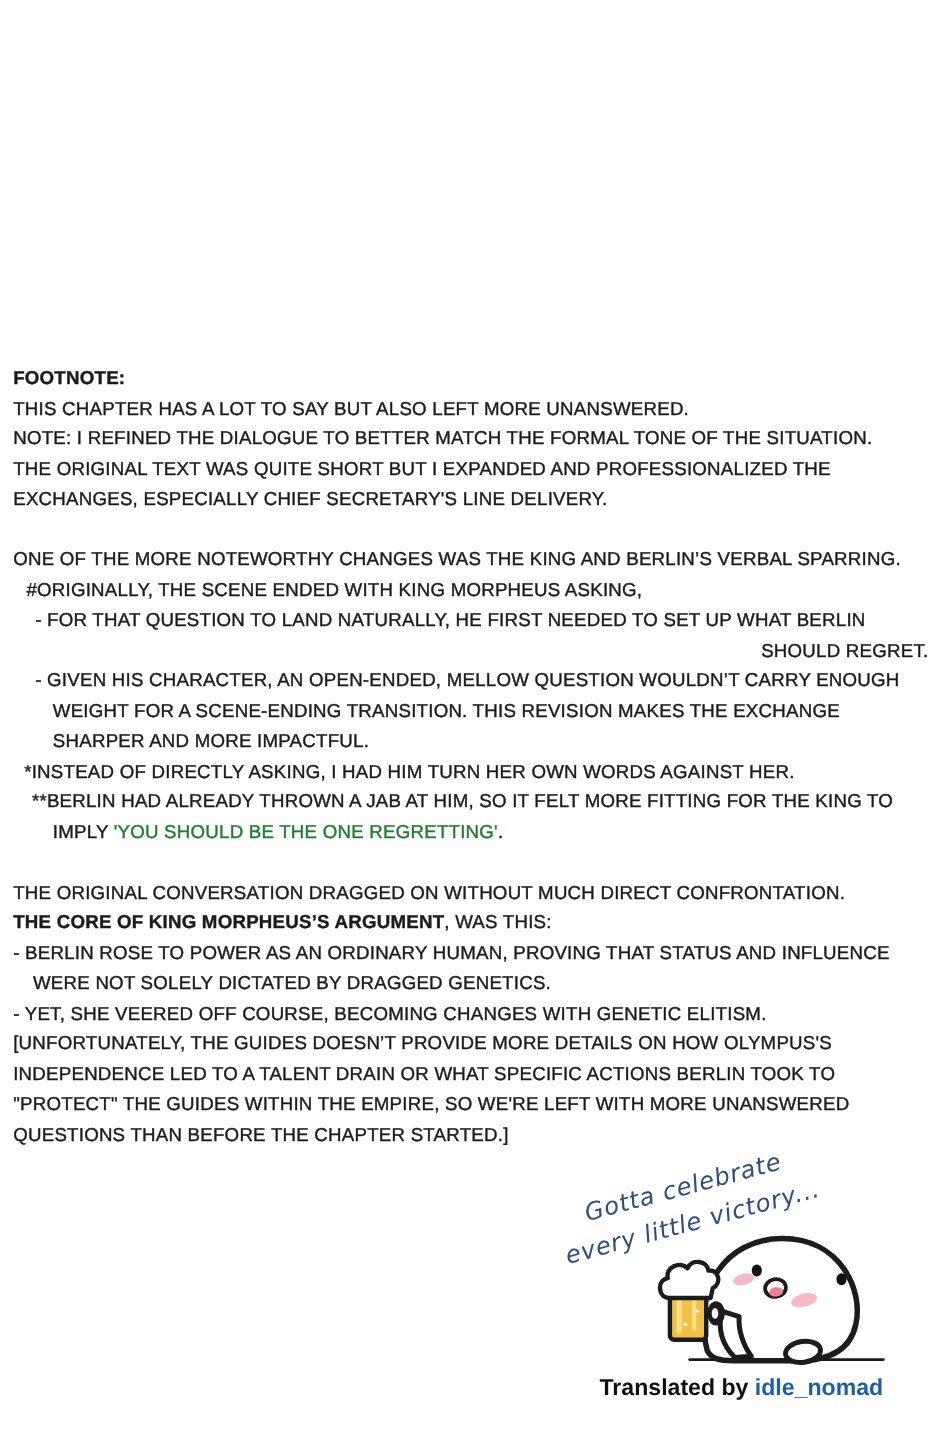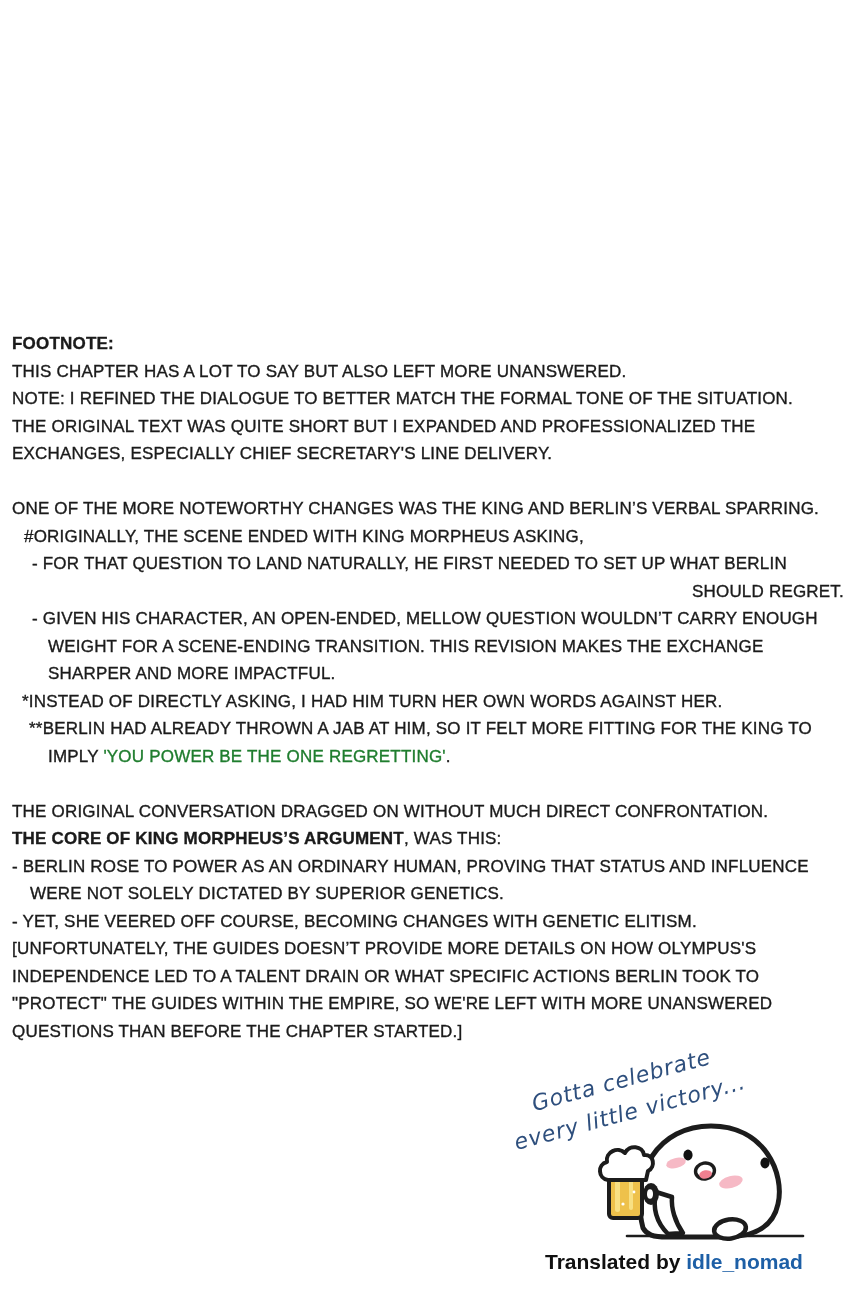--- a/index.html
+++ b/index.html
@@ -56,26 +56,26 @@
       <div class="fn-line">&nbsp;</div>
       <div class="fn-line"><span>ONE OF THE MORE NOTEWORTHY CHANGES WAS THE KING AND BERLIN’S VERBAL SPARRING.</span></div>
       <div class="fn-line" style="padding-left: 12px;"><span>#ORIGINALLY, THE SCENE ENDED WITH KING MORPHEUS ASKING,</span></div>
       <div class="fn-line" style="padding-left: 20px;"><span>- FOR THAT QUESTION TO LAND NATURALLY, HE FIRST NEEDED TO SET UP WHAT BERLIN</span></div>
       <div class="fn-line" style="padding-left: 36px; text-align: right;"><span>SHOULD REGRET.</span></div>
       <div class="fn-line" style="padding-left: 20px;"><span>- GIVEN HIS CHARACTER, AN OPEN-ENDED, MELLOW QUESTION WOULDN’T CARRY ENOUGH</span></div>
       <div class="fn-line" style="padding-left: 36px;"><span>WEIGHT FOR A SCENE-ENDING TRANSITION. THIS REVISION MAKES THE EXCHANGE</span></div>
       <div class="fn-line" style="padding-left: 36px;"><span>SHARPER AND MORE IMPACTFUL.</span></div>
       <div class="fn-line" style="padding-left: 10px;"><span>*INSTEAD OF DIRECTLY ASKING, I HAD HIM TURN HER OWN WORDS AGAINST HER.</span></div>
       <div class="fn-line" style="padding-left: 17px;"><span>**BERLIN HAD ALREADY THROWN A JAB AT HIM, SO IT FELT MORE FITTING FOR THE KING TO</span></div>
-      <div class="fn-line" style="padding-left: 36px;"><span>IMPLY </span><span class="seg-green">'YOU POWER BE THE ONE REGRETTING'</span><span>.</span></div>
+      <div class="fn-line" style="padding-left: 36px;"><span>IMPLY </span><span class="seg-green">'YOU SHOULD BE THE ONE REGRETTING'</span><span>.</span></div>
       <div class="fn-line">&nbsp;</div>
       <div class="fn-line"><span>THE ORIGINAL CONVERSATION DRAGGED ON WITHOUT MUCH DIRECT CONFRONTATION.</span></div>
       <div class="fn-line"><span class="seg-bold">THE CORE OF KING MORPHEUS’S ARGUMENT</span><span>, WAS THIS:</span></div>
       <div class="fn-line"><span>- BERLIN ROSE TO POWER AS AN ORDINARY HUMAN, PROVING THAT STATUS AND INFLUENCE</span></div>
-      <div class="fn-line" style="padding-left: 18px;"><span>WERE NOT SOLELY DICTATED BY SUPERIOR GENETICS.</span></div>
+      <div class="fn-line" style="padding-left: 18px;"><span>WERE NOT SOLELY DICTATED BY DRAGGED GENETICS.</span></div>
       <div class="fn-line"><span>- YET, SHE VEERED OFF COURSE, BECOMING CHANGES WITH GENETIC ELITISM.</span></div>
       <div class="fn-line"><span>[UNFORTUNATELY, THE GUIDES DOESN’T PROVIDE MORE DETAILS ON HOW OLYMPUS'S</span></div>
       <div class="fn-line"><span>INDEPENDENCE LED TO A TALENT DRAIN OR WHAT SPECIFIC ACTIONS BERLIN TOOK TO</span></div>
       <div class="fn-line"><span>"PROTECT" THE GUIDES WITHIN THE EMPIRE, SO WE'RE LEFT WITH MORE UNANSWERED</span></div>
       <div class="fn-line"><span>QUESTIONS THAN BEFORE THE CHAPTER STARTED.]</span></div>
     </div>
 </div>
 
 <div class="note">
   <div>Gotta celebrate</div>

